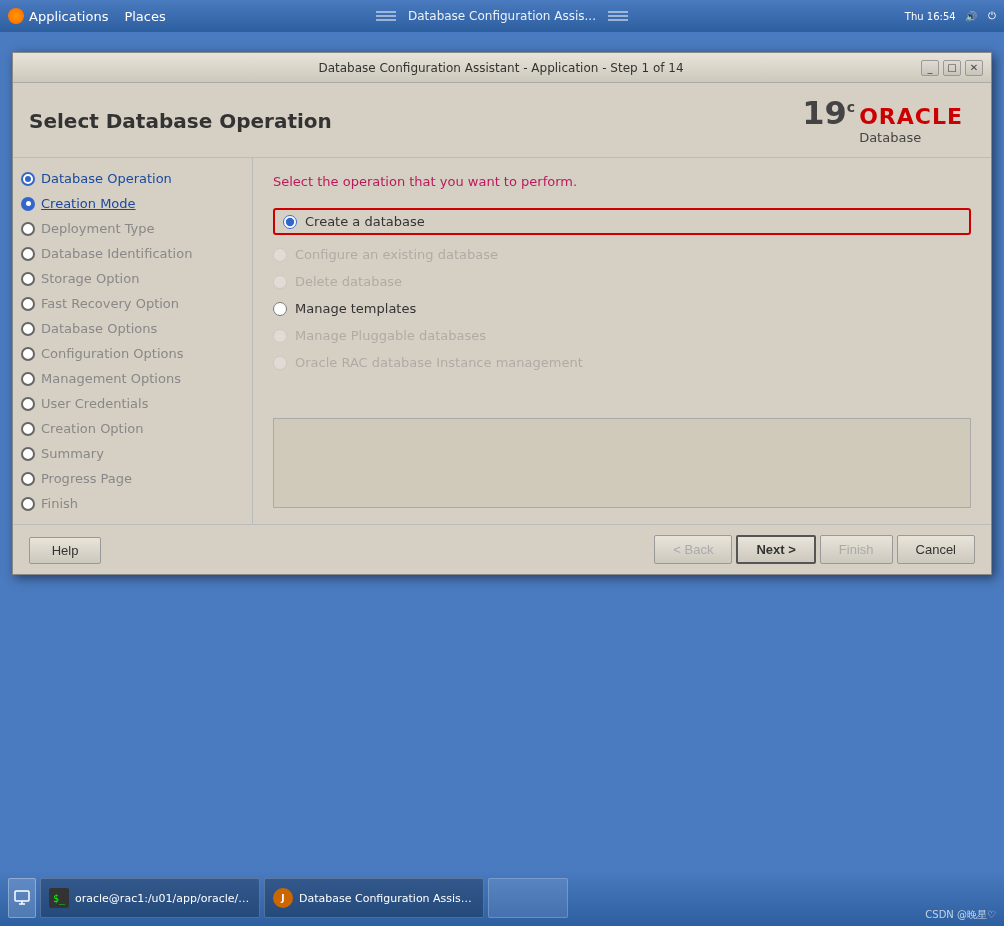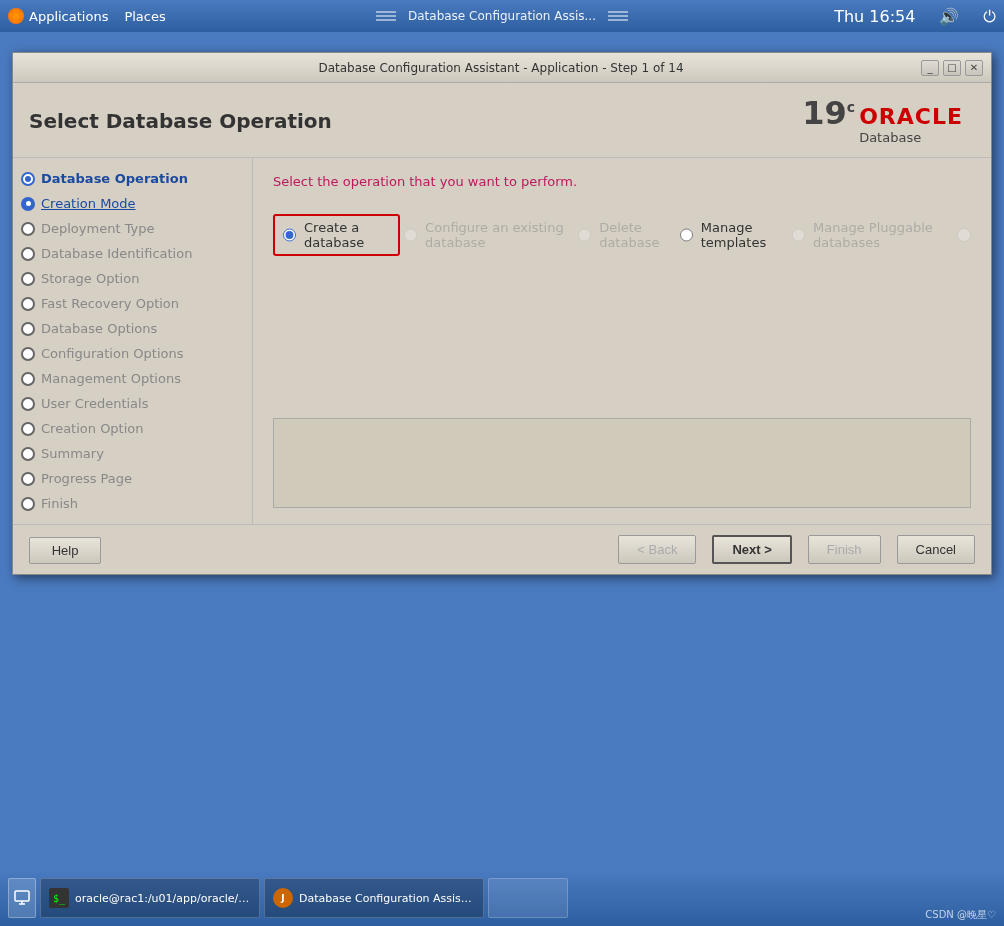--- a/index.html
+++ b/index.html
@@ -66,23 +66,23 @@
     .taskbar-grip span {
       display: block;
       width: 20px;
       height: 2px;
       background: rgba(255,255,255,0.5);
     }
     .taskbar-right {
       margin-left: auto;
       display: flex;
       align-items: center;
-      gap: 24px;
+      gap: 10px;
       color: white;
-      font-size: 16px;
+      font-size: 10px;
     }
 
     
     .desktop {
       width: 100%;
       height: calc(100% - 32px - 56px);
       background: #4a7abf;
       display: flex;
       justify-content: center;
       align-items: flex-start;
@@ -192,21 +192,21 @@
       padding: 8px 0;
     }
     .sidebar-item {
       display: flex;
       align-items: center;
       padding: 5px 8px;
       gap: 6px;
       cursor: pointer;
     }
     .sidebar-item.active {
-      font-weight: bold;
+      font-weight: normal;
       color: #1a4aa0;
     }
     .sidebar-item.clickable {
       color: #1a4aa0;
       text-decoration: underline;
     }
     .sidebar-item.disabled {
       color: #888;
     }
     .step-circle {
@@ -253,23 +253,23 @@
     }
 
     .instruction-text {
       font-size: 13px;
       color: #be185d;
       margin-bottom: 4px;
     }
 
     .radio-group {
       display: flex;
-      flex-direction: row;
-      gap: 4px;
-      margin-top: 9px;
+      flex-direction: column;
+      gap: 12px;
+      margin-top: 3px;
     }
 
     .radio-item {
       display: flex;
       align-items: center;
       gap: 8px;
       cursor: pointer;
     }
     .radio-item input[type="radio"] {
       accent-color: #3366cc;
@@ -309,21 +309,21 @@
     .dialog-footer {
       padding: 10px 16px;
       display: flex;
       align-items: flex-end;
       justify-content: space-between;
       border-top: 1px solid #bbb;
       background: #d6d0c4;
     }
     .footer-right {
       display: flex;
-      gap: 16px;
+      gap: 4px;
     }
     .btn {
       padding: 5px 18px;
       font-size: 13px;
       border: 1px solid #999;
       background: linear-gradient(to bottom, #e8e4da, #ccc8bc);
       cursor: pointer;
       border-radius: 2px;
       color: #333;
       min-width: 72px;
@@ -566,20 +566,21 @@
             <span class="radio-label">Manage templates</span>
           </label>
 
           <label class="radio-item" style="opacity:0.5;">
             <input type="radio" name="db-operation" disabled="" style="">
             <span class="radio-label disabled">Manage Pluggable databases</span>
           </label>
 
           <label class="radio-item" style="opacity:0.5;">
             <input type="radio" name="db-operation" disabled="" style="">
+            <span class="radio-label disabled">Oracle RAC database Instance management</span>
           </label>
 
         </div>
 
         <div class="info-box"></div>
 
       </div>
     </div>
 
     <div class="dialog-footer">

